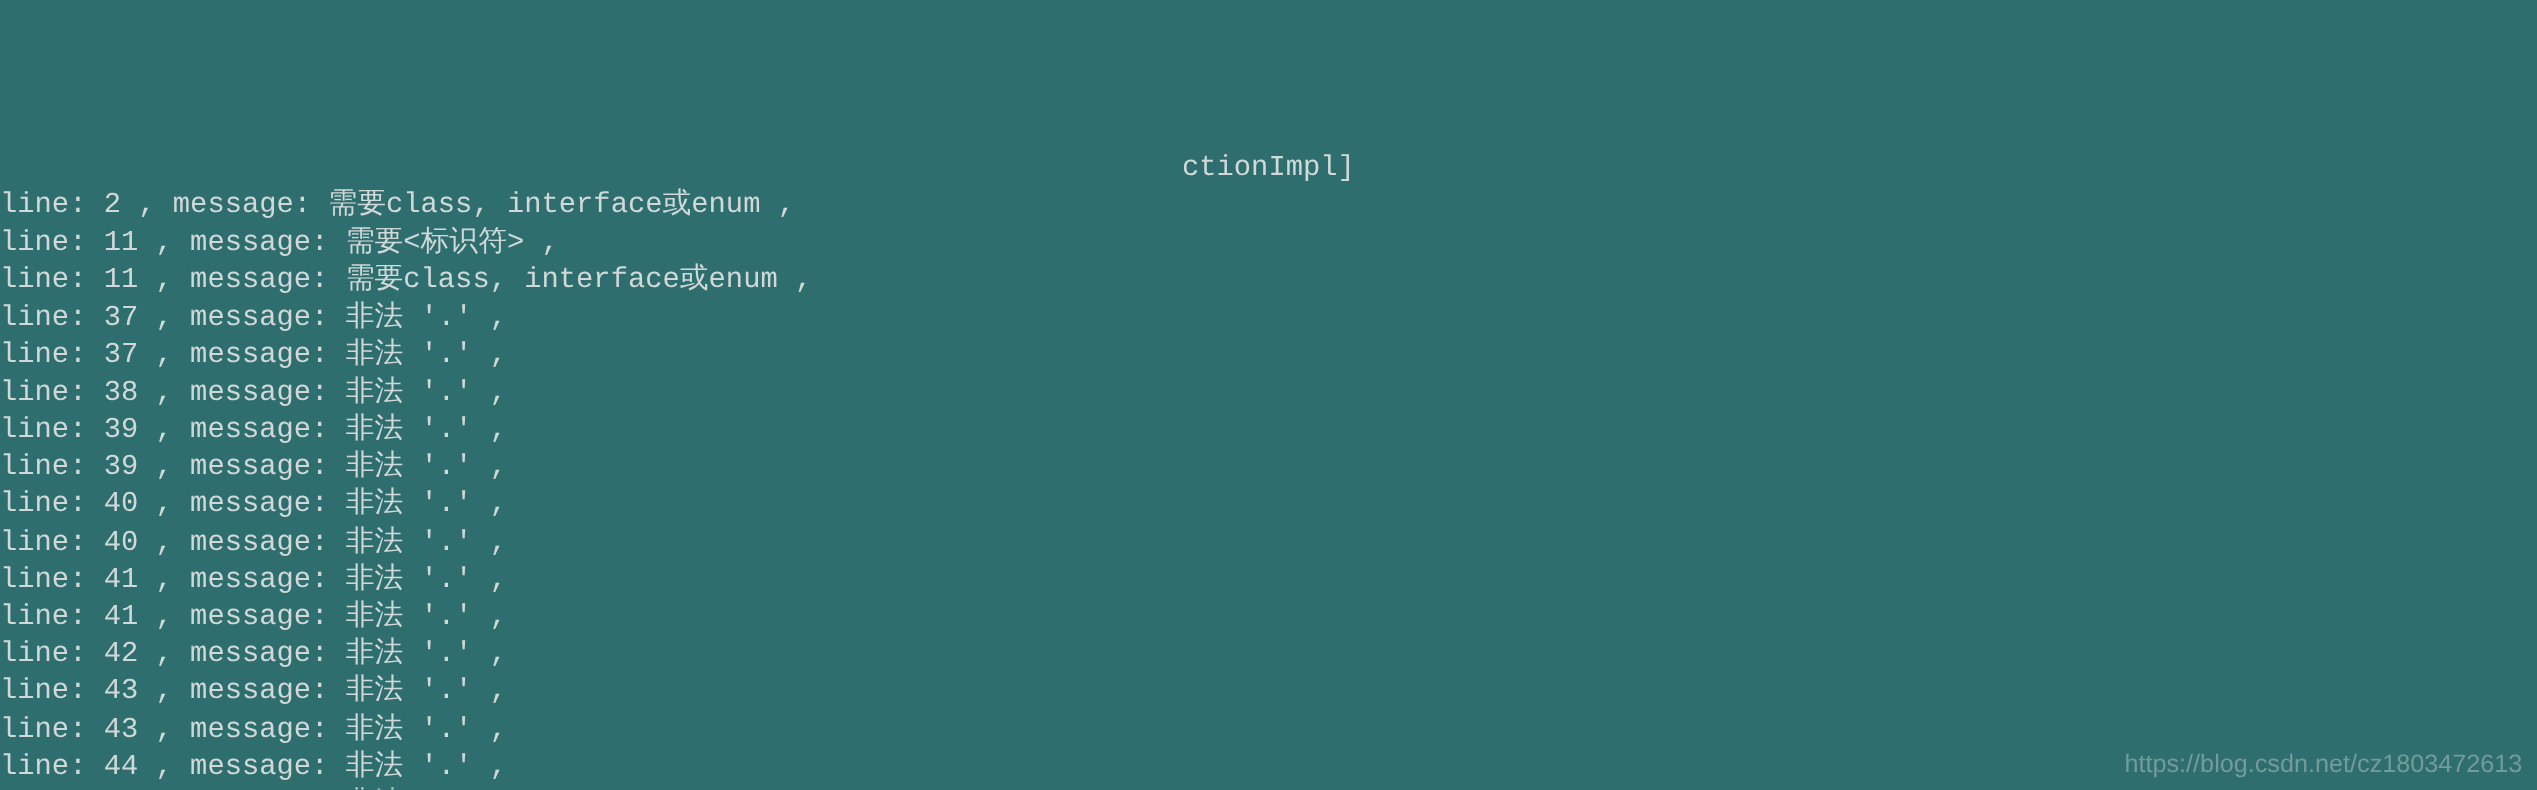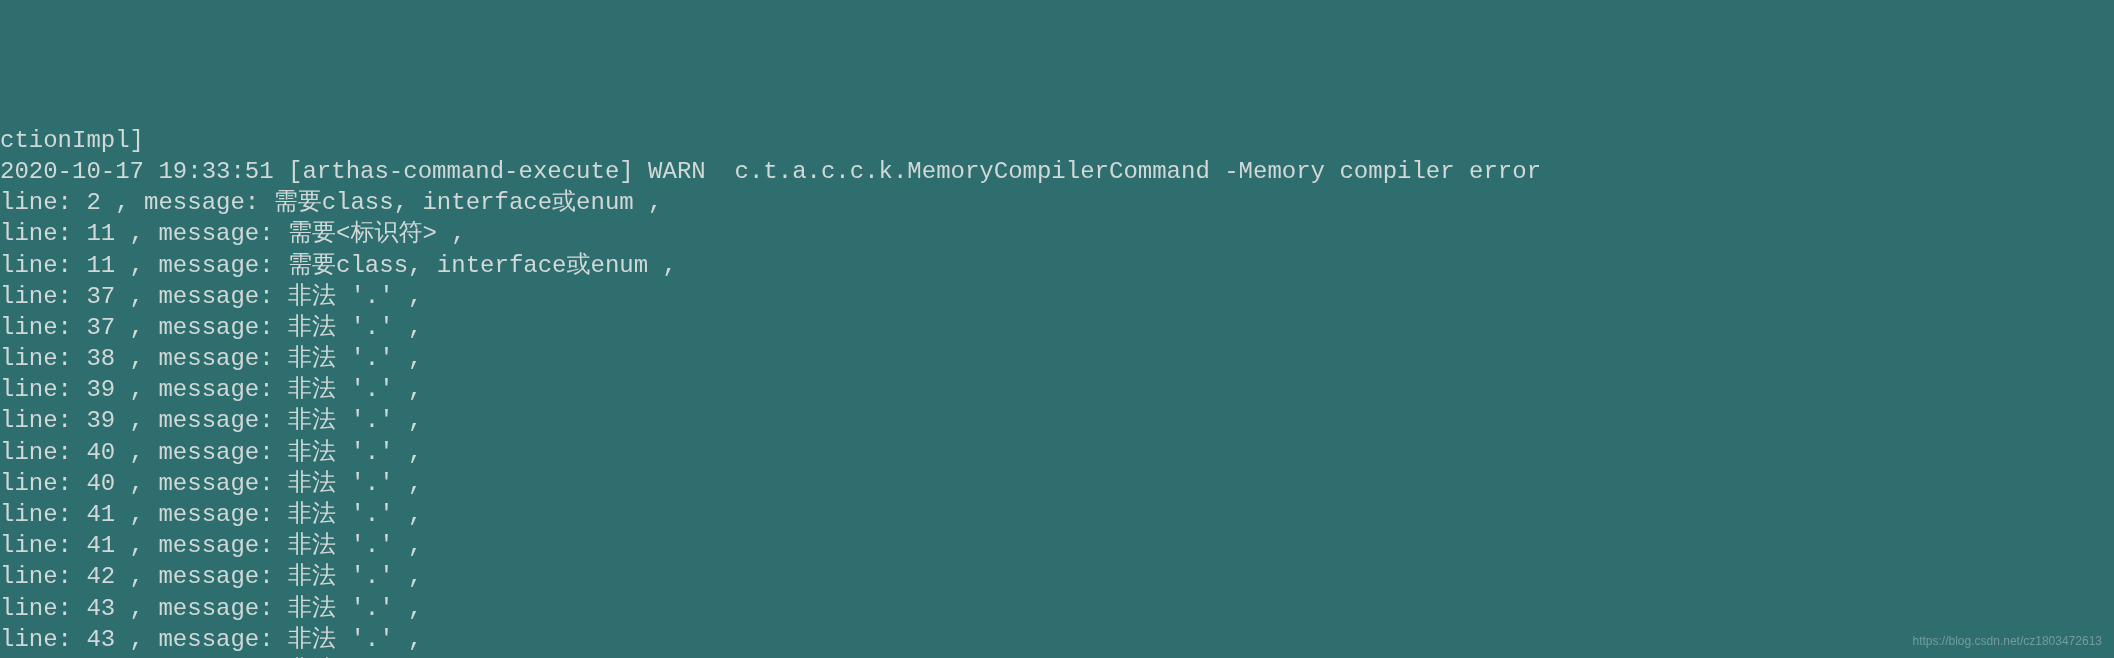--- a/index.html
+++ b/index.html
@@ -17,36 +17,37 @@
       overflow: hidden;
       width: 2114px;
       height: 658px;
       position: relative;
     }
     .terminal {
       padding: 0;
     }
     .line {
       display: block;
+      text-align: center;
     }
     .watermark {
       position: absolute;
       bottom: 8px;
       right: 12px;
-      font-size: 12px;
+      font-size: 21px;
       color: rgba(200, 210, 210, 0.45);
       font-family: Arial, sans-serif;
     }
   </style>
 </head>
 <body>
 
 
 
-<div class="terminal"><span class="line">ctionImpl]</span><span class="line">2020-10-17 19:33:51 [arthas-command-execute] WARN  c.t.a.c.c.k.MemoryCompilerCommand -Memory compiler error</span><span id="error-lines">line: 2 , message: 需要class, interface或enum ,
+<div class="terminal"><span class="line">ctionImpl]</span><span id="error-lines">line: 2 , message: 需要class, interface或enum ,
 line: 11 , message: 需要&lt;标识符&gt; ,
 line: 11 , message: 需要class, interface或enum ,
 line: 37 , message: 非法 '.' ,
 line: 37 , message: 非法 '.' ,
 line: 38 , message: 非法 '.' ,
 line: 39 , message: 非法 '.' ,
 line: 39 , message: 非法 '.' ,
 line: 40 , message: 非法 '.' ,
 line: 40 , message: 非法 '.' ,
 line: 41 , message: 非法 '.' ,

